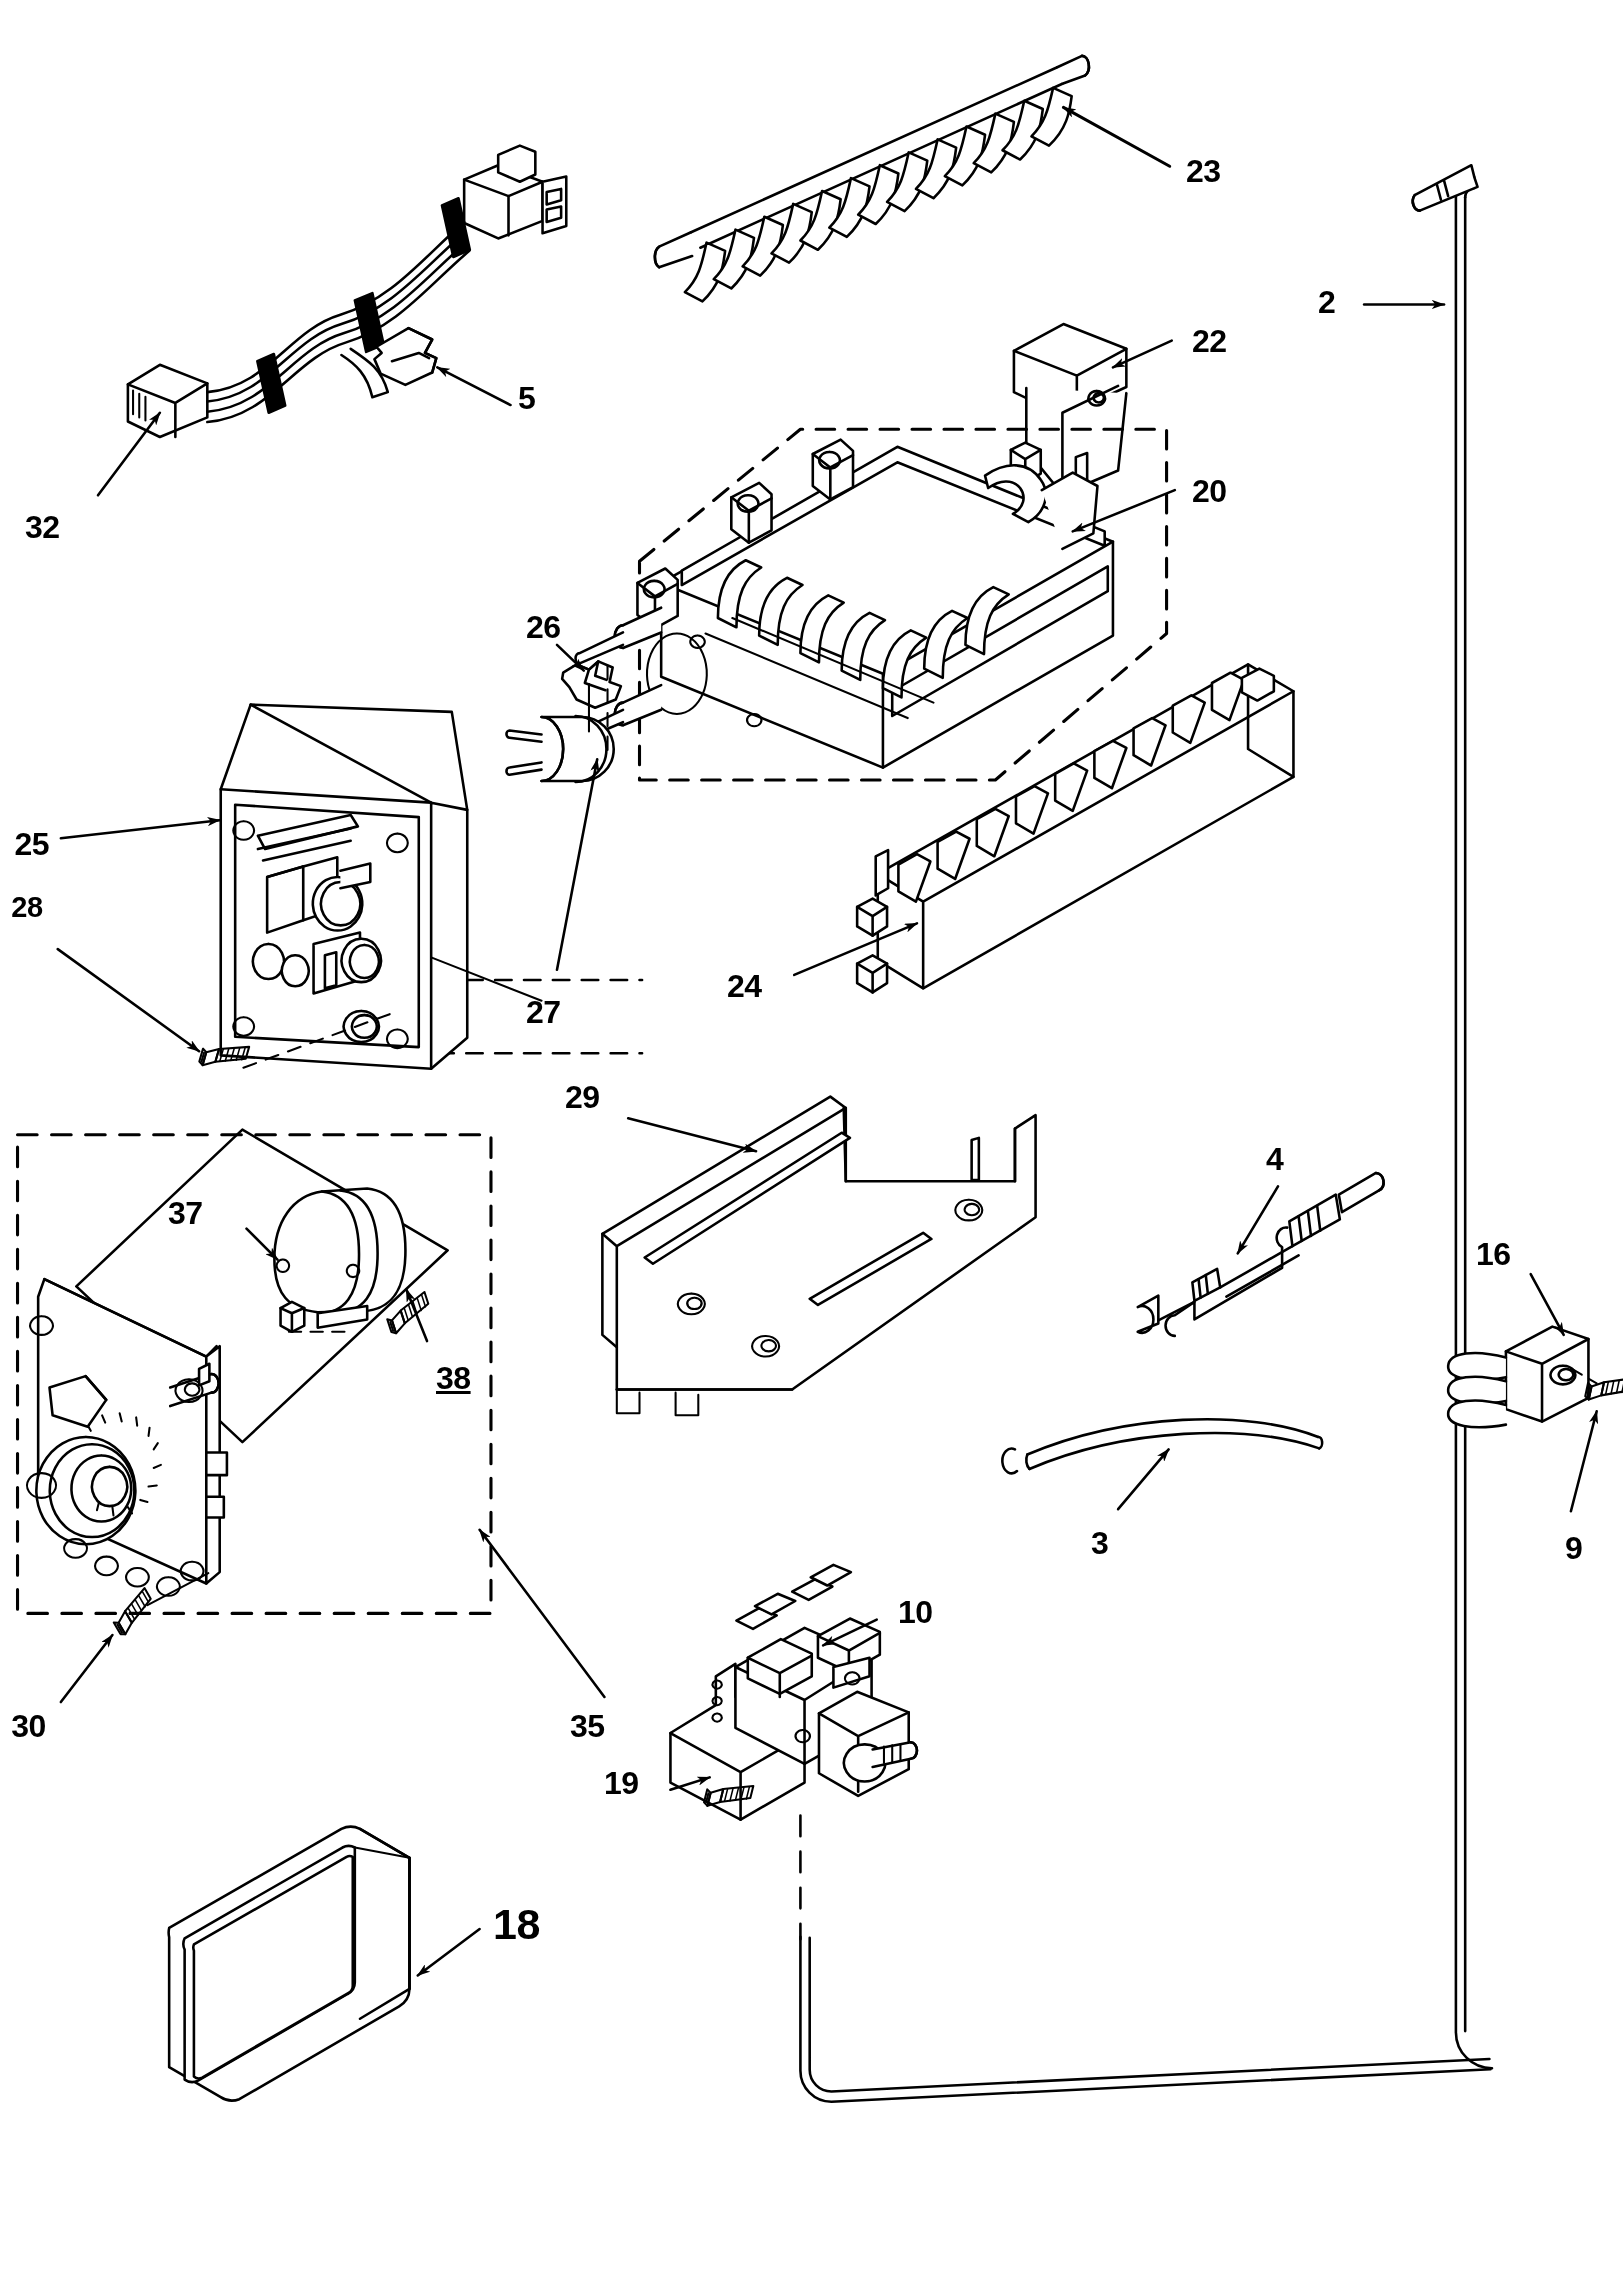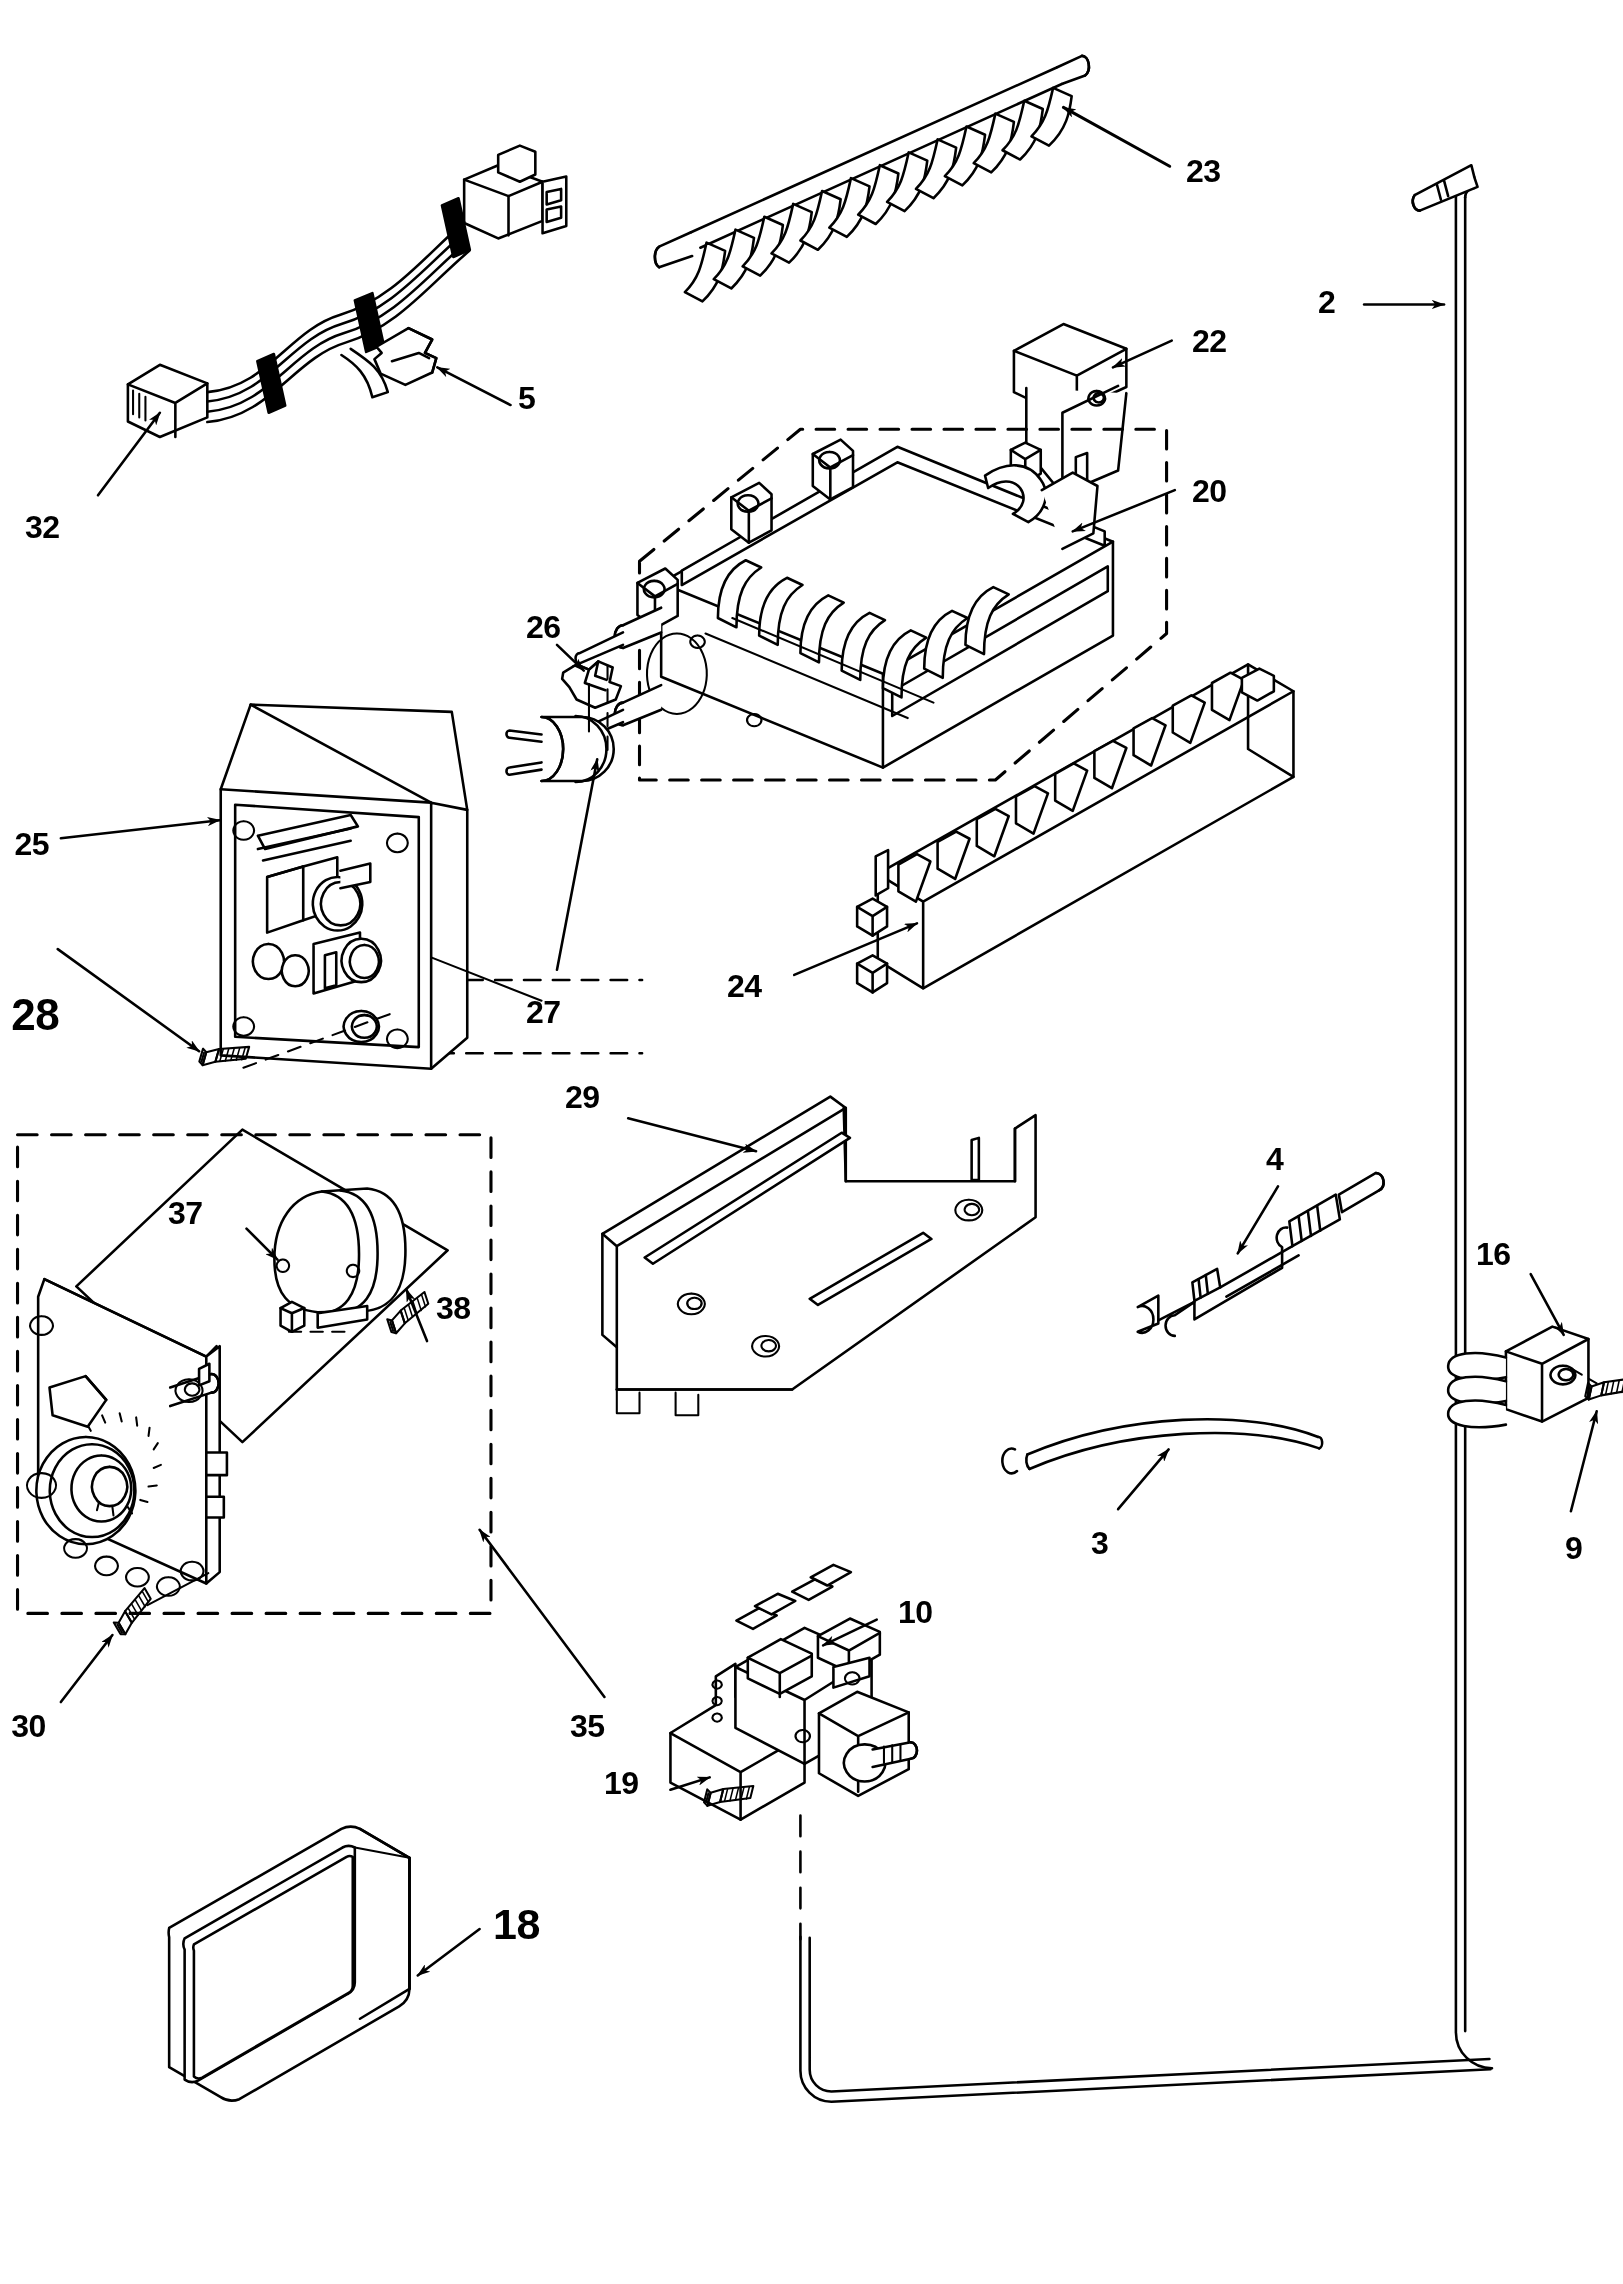--- a/index.html
+++ b/index.html
@@ -521,28 +521,28 @@
   </svg>
 
   <div class="callout" style="left:1186px;top:155px;font-size:32px;">23</div>
   <div class="callout" style="left:1318px;top:286px;font-size:32px;">2</div>
   <div class="callout" style="left:518px;top:382px;font-size:32px;">5</div>
   <div class="callout" style="left:1192px;top:325px;font-size:32px;">22</div>
   <div class="callout" style="left:1192px;top:475px;font-size:32px;text-align:center;">20</div>
   <div class="callout" style="left:25px;top:511px;font-size:32px;">32</div>
   <div class="callout" style="left:526px;top:611px;font-size:32px;">26</div>
   <div class="callout" style="left:14.4px;top:828px;font-size:32px;text-align:right;">25</div>
-  <div class="callout" style="left:11.3px;top:993px;font-size:44px;">28</div>
+  <div class="callout" style="left:11.3px;top:893px;font-size:29px;">28</div>
   <div class="callout" style="left:727px;top:970px;font-size:32px;">24</div>
   <div class="callout" style="left:526px;top:996px;font-size:32px;">27</div>
   <div class="callout" style="left:565px;top:1081px;font-size:32px;">29</div>
   <div class="callout" style="left:1266px;top:1143px;font-size:32px;">4</div>
   <div class="callout" style="left:1476px;top:1238px;font-size:32px;">16</div>
   <div class="callout" style="left:168px;top:1197px;font-size:32px;">37</div>
-  <div class="callout" style="left:436px;top:1292px;font-size:32px;">38</div>
+  <div class="callout" style="left:436px;top:1362px;font-size:32px;text-decoration:underline;">38</div>
   <div class="callout" style="left:1091px;top:1527px;font-size:32px;">3</div>
   <div class="callout" style="left:1565px;top:1532px;font-size:32px;">9</div>
   <div class="callout" style="left:898px;top:1596px;font-size:32px;">10</div>
   <div class="callout" style="left:11.3px;top:1710px;font-size:32px;">30</div>
   <div class="callout" style="left:570px;top:1710px;font-size:32px;">35</div>
   <div class="callout" style="left:604px;top:1767px;font-size:32px;">19</div>
   <div class="callout" style="left:493px;top:1903px;font-size:43px;">18</div>
 
 </div>
 

